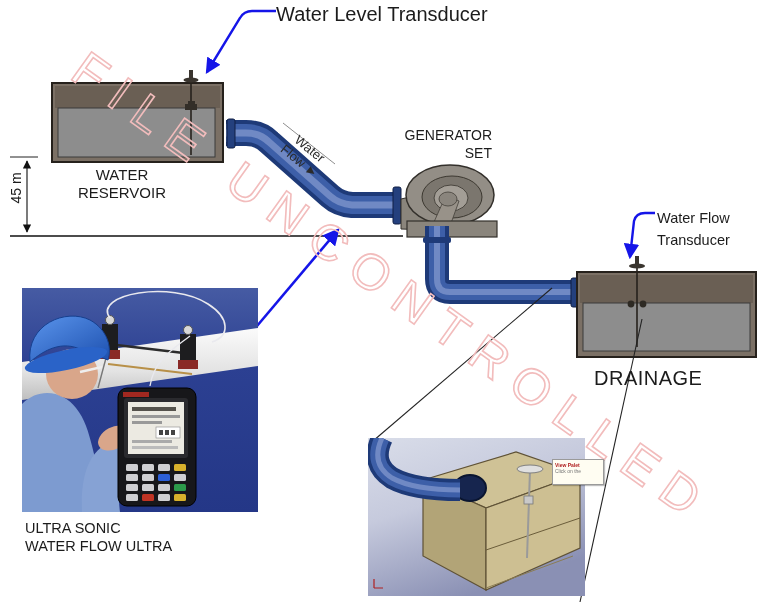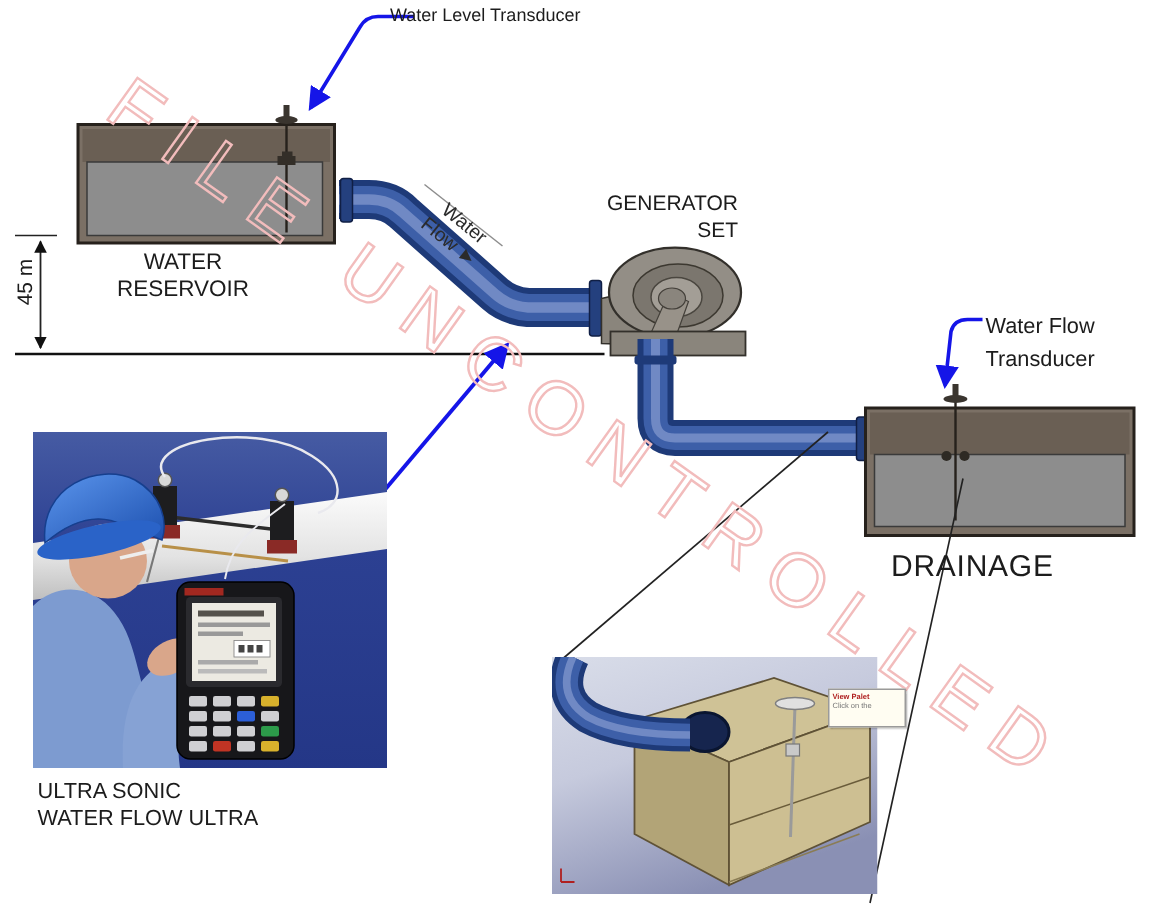--- a/index.html
+++ b/index.html
@@ -2,21 +2,21 @@
 <html><head>
 <meta charset="utf-8">
 <style>
   html,body{margin:0;padding:0;background:#fff;}
   #page{position:relative;width:768px;height:604px;background:#ffffff;overflow:hidden;
         font-family:"Liberation Sans", sans-serif;color:#1a1a1a;}
   svg{display:block;}
   .abs{position:absolute;}
   
   .lbl{position:absolute;color:#1c1c1c;white-space:nowrap;z-index:6;}
-  #lbl-transducer-top{left:260px;top:3px;font-size:12px;}
+  #lbl-transducer-top{left:276px;top:3px;font-size:20px;}
   #lbl-generator{left:392px;top:126px;width:100px;text-align:right;font-size:14px;line-height:18px;}
   #lbl-reservoir{left:62px;top:166px;width:120px;text-align:center;font-size:15px;line-height:18px;}
   #lbl-dim45{left:-14px;top:180px;width:60px;text-align:center;font-size:14px;
              transform:rotate(-90deg);}
   #lbl-flow{left:285px;top:119px;width:76px;text-align:center;font-size:13px;line-height:16px;
             transform:rotate(39deg);transform-origin:0 0;color:#2b2b2b;}
   #lbl-drainage{left:594px;top:367px;font-size:20px;letter-spacing:.5px;text-align:center;}
   #lbl-transducer-right{left:657px;top:207px;font-size:14.5px;line-height:22px;}
   #lbl-photo-caption{left:25px;top:519px;width:230px;text-align:left;font-size:14.5px;line-height:18px;}
   

